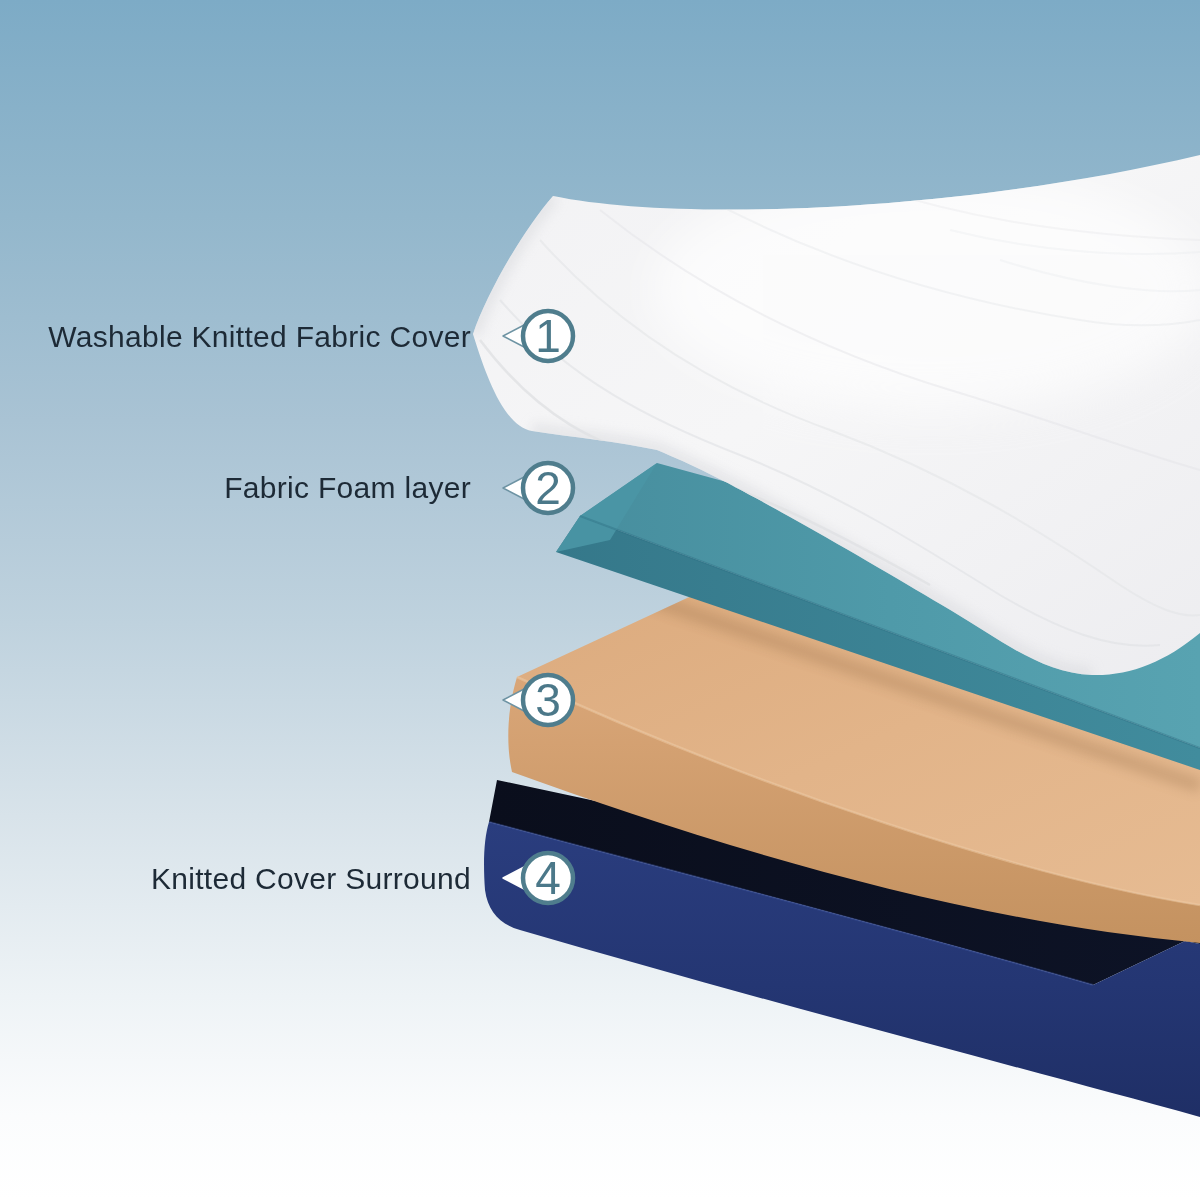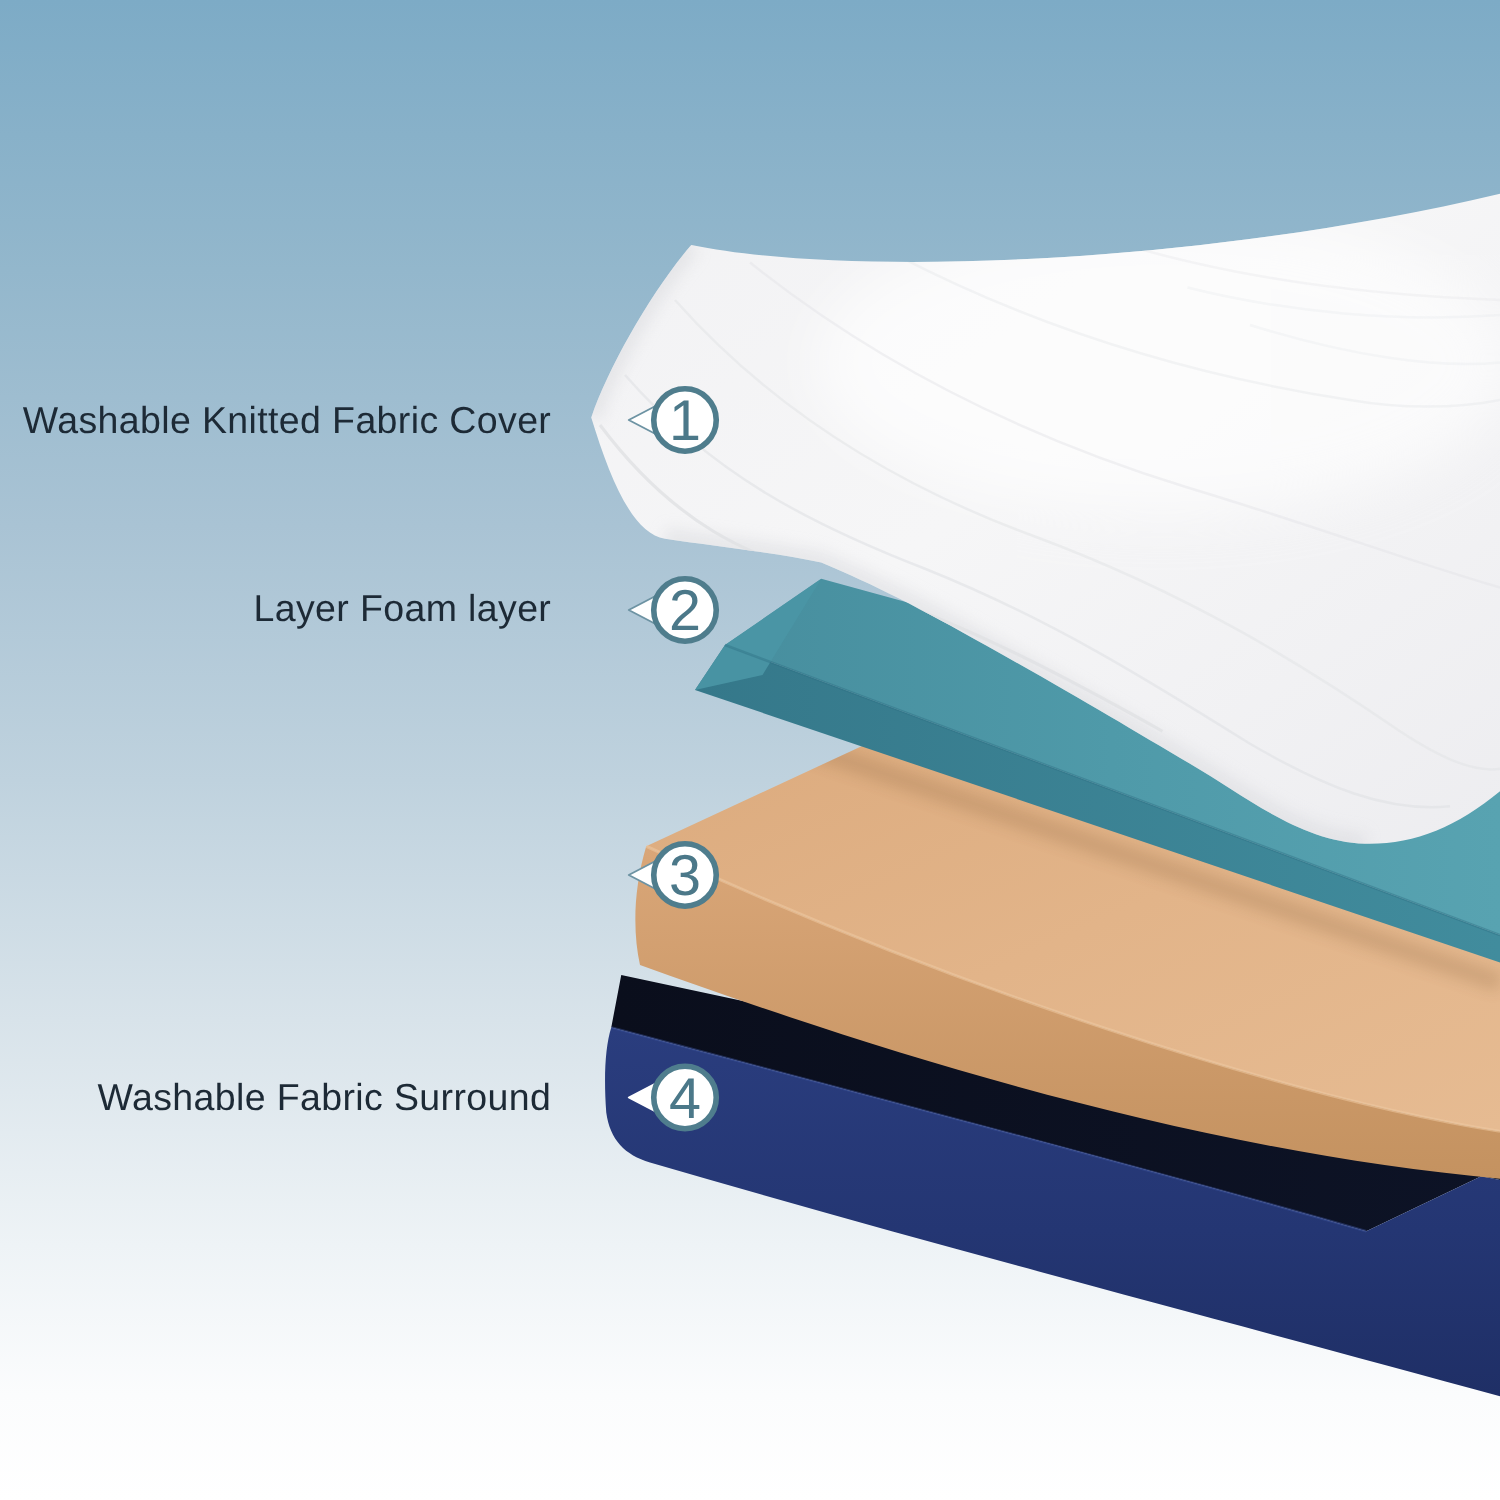--- a/index.html
+++ b/index.html
@@ -1,20 +1,20 @@
 <!DOCTYPE html>
 <html><head>
 <meta charset="utf-8">
 <style>
   html,body{margin:0;padding:0;}
   body{width:1200px;height:1200px;overflow:hidden;font-family:"Liberation Sans",sans-serif;}
   #canvas{position:relative;width:1200px;height:1200px;
     background:linear-gradient(180deg,#7dabc6 0%,#93b7cc 18%,#a9c3d4 35%,#bfd2de 52%,#d8e3ea 68%,#eef3f6 83%,#fbfcfd 93%,#ffffff 100%);}
   #scene{position:absolute;left:0;top:0;width:1200px;height:1200px;display:block;}
-  .layer-label{position:absolute;right:759px;white-space:nowrap;
+  .layer-label{position:absolute;right:729px;white-space:nowrap;
     font-size:30px;line-height:36px;color:#1d2a36;letter-spacing:.3px;text-align:right;}
 </style>
 </head>
 <body>
 
 <div id="canvas">
 
   <svg id="scene" viewBox="0 0 1200 1200" xmlns="http://www.w3.org/2000/svg">
     <defs>
       <linearGradient id="coverGrad" x1="0" y1="0" x2="1" y2="1">
@@ -147,17 +147,17 @@
       <g>
         <path d="M 503 878 L 526 866 L 526 890 Z" stroke="#ffffff" stroke-width="1.5" stroke-linejoin="round" fill="#ffffff"></path>
         <circle cx="548" cy="878" r="25" stroke-width="4.5" fill="#ffffff" stroke="#4f7d8d"></circle>
         <text x="548" y="894" font-size="46" fill="#4b7889">4</text>
       </g>
     </g>
   </svg>
 
   <div class="layer-label" style="top:319px">Washable Knitted Fabric Cover</div>
 
-  <div class="layer-label" style="top:470px">Layer Foam layer</div>
+  <div class="layer-label" style="top:470px">Fabric Foam layer</div>
 
 
-  <div class="layer-label" style="top:861px">Washable Fabric Surround</div>
+  <div class="layer-label" style="top:861px">Knitted Cover Surround</div>
 </div>
 
 </body></html>

